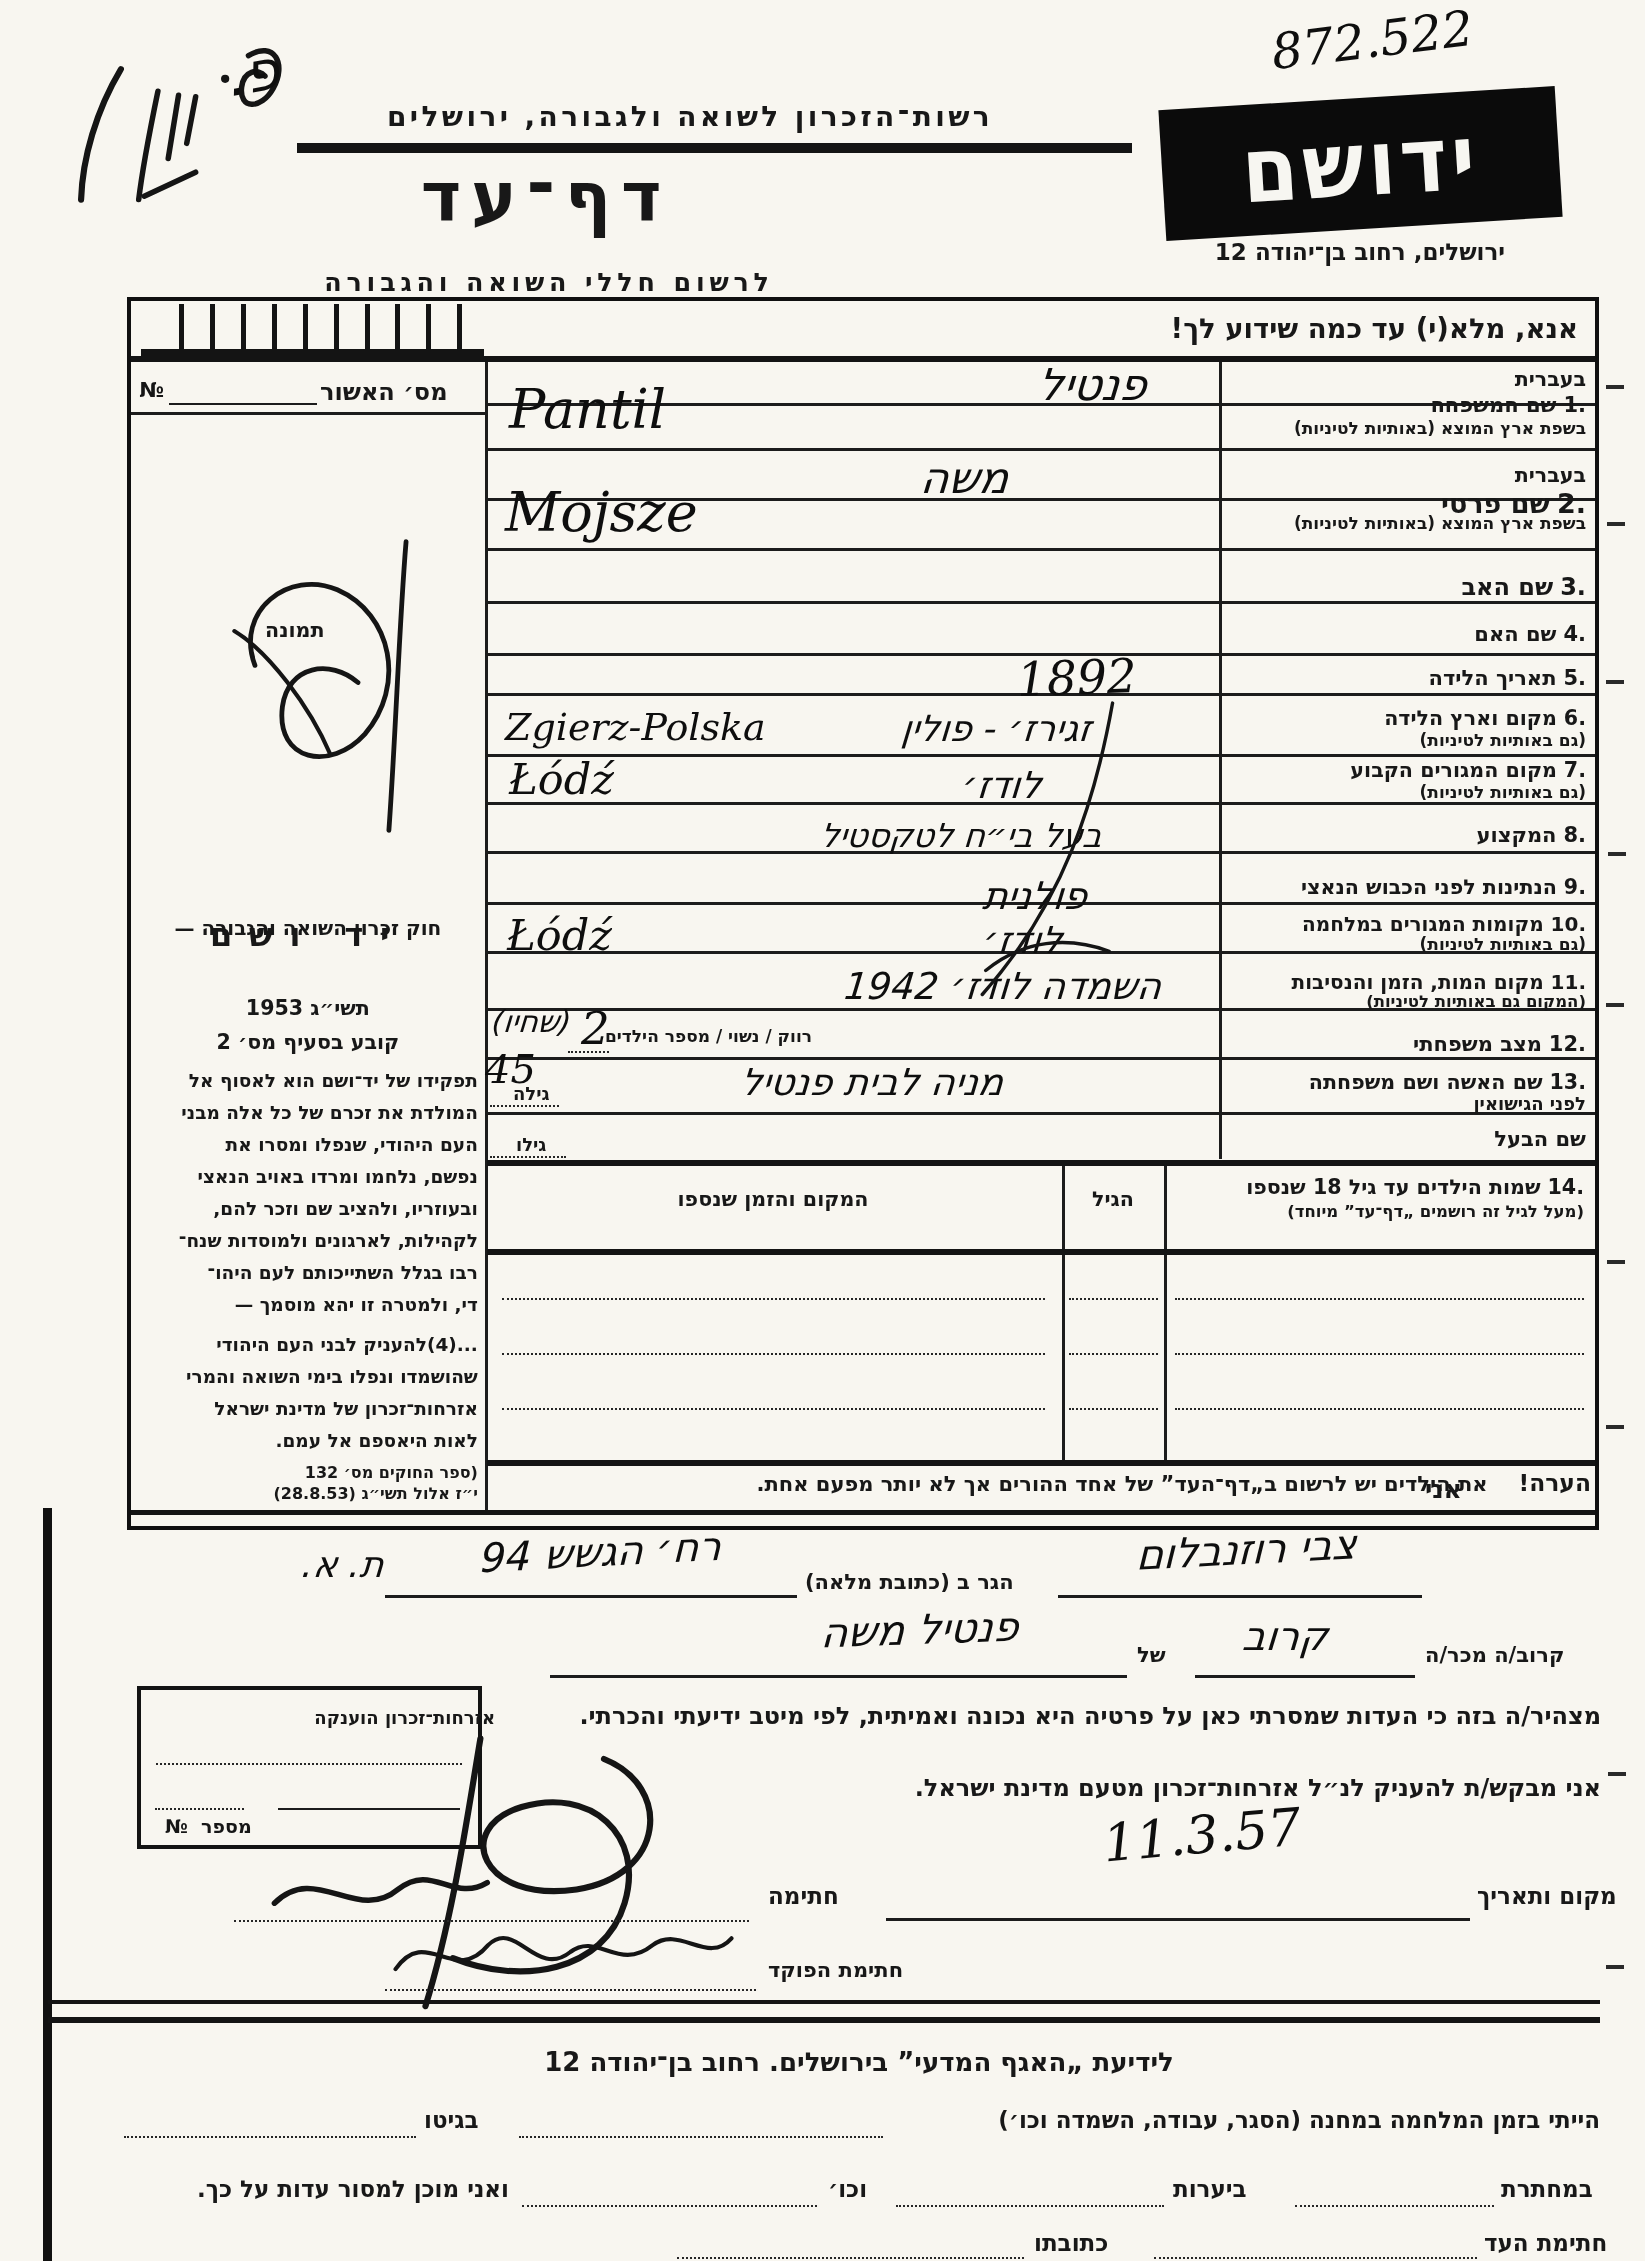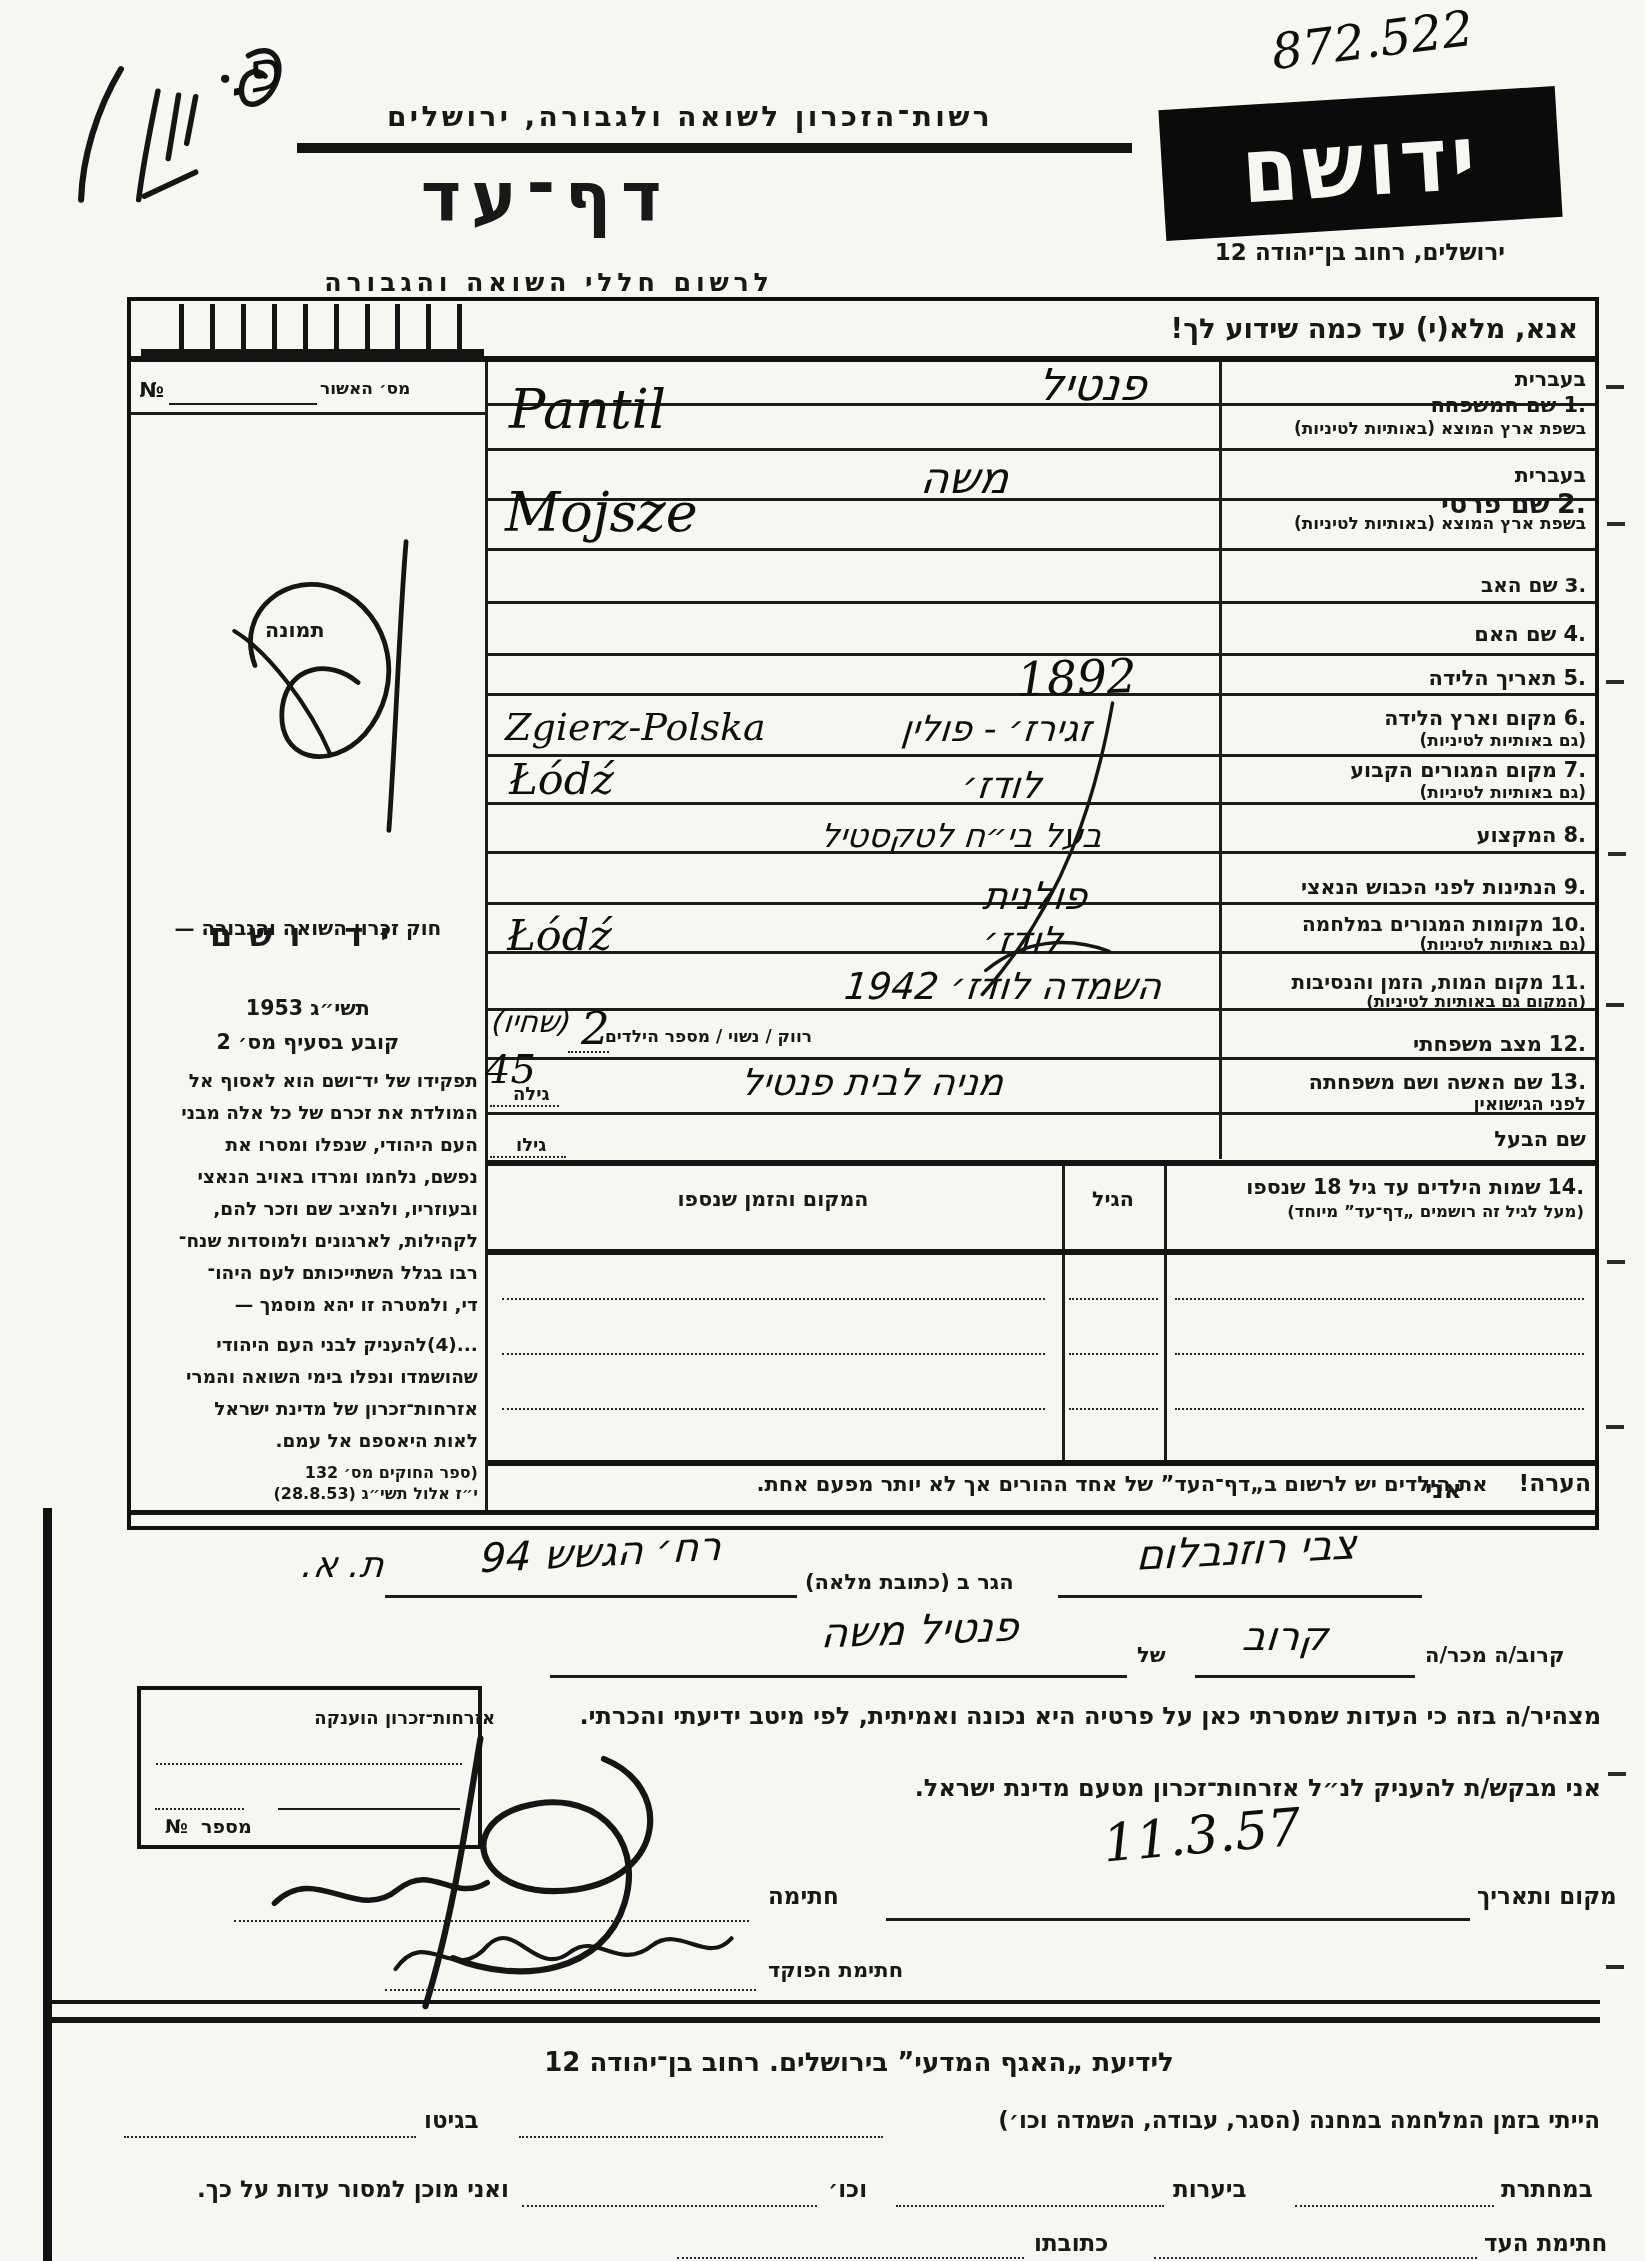--- a/index.html
+++ b/index.html
@@ -89,21 +89,21 @@
       <span class="num">1.</span><span>שם המשפחה</span>
     </div>
     <div class="lbl" style="left:1096px;width:359px;top:117px;font-size:17px;">בשפת ארץ המוצא (באותיות לטיניות)</div>
 
     <div class="lbl" style="left:1096px;width:359px;top:162px;font-size:20.6px;">בעברית</div>
     <div class="lbl" style="left:1096px;width:359px;top:187px;font-size:27px;">
       <span class="num">2.</span><span>שם פרטי</span>
     </div>
     <div class="lbl" style="left:1096px;width:359px;top:212px;font-size:17px;">בשפת ארץ המוצא (באותיות לטיניות)</div>
 
-    <div class="lbl" style="left:1096px;width:359px;top:272px;font-size:20px;">
+    <div class="lbl" style="left:1096px;width:359px;top:272px;font-size:24px;">
       <span class="num">3.</span><span>שם האב</span>
     </div>
     <div class="lbl" style="left:1096px;width:359px;top:321px;font-size:21px;">
       <span class="num">4.</span><span>שם האם</span>
     </div>
     <div class="lbl" style="left:1096px;width:359px;top:365px;font-size:21px;">
       <span class="num">5.</span><span>תאריך הלידה</span>
     </div>
     <div class="lbl" style="left:1096px;width:359px;top:405px;font-size:20.6px;">
       <span class="num">6.</span><span>מקום וארץ הלידה</span>
@@ -202,21 +202,21 @@
     <div class="comb" style="left:172px;"></div>
     <div class="comb" style="left:203px;"></div>
     <div class="comb" style="left:234px;"></div>
     <div class="comb" style="left:264px;"></div>
     <div class="comb" style="left:295px;"></div>
     <div class="comb" style="left:326px;"></div>
     <div class="thick" style="left:10.3px;top:48px;width:343px;height:10.3px;"></div>
 
     <div class="abs" style="left:8.2px;top:77px;font-size:20.6px;font-weight:bold;">№</div>
     <div class="ln" style="left:38px;top:102px;width:148px;height:2.1px;"></div>
-    <div class="lbl" style="left:189px;top:77px;font-size:17px;">מס׳ האשור</div>
+    <div class="lbl" style="left:189px;top:77px;font-size:24px;">מס׳ האשור</div>
     <div class="ln" style="left:0;top:111px;width:354px;"></div>
 
     <div class="lbl" style="left:134px;top:317px;font-size:20.6px;">תמונה</div>
     <svg style="left:62px;top:227px;" width="275" height="316" viewBox="0 0 400 460">
       <path d="M 310,20 C 300,140 295,300 285,440" stroke-width="7"></path>
       <path d="M 90,200 C 60,120 140,60 210,90 C 290,125 310,230 250,300 C 200,355 120,340 130,260 C 138,200 200,190 240,225" stroke-width="7"></path>
       <path d="M 60,150 C 110,180 170,260 200,330" stroke-width="6"></path>
     </svg>
 
     <div class="lbl" style="left:6.9px;width:340px;top:615px;text-align:center;font-size:20px;">חוק זכרון השואה והגבורה —</div>

